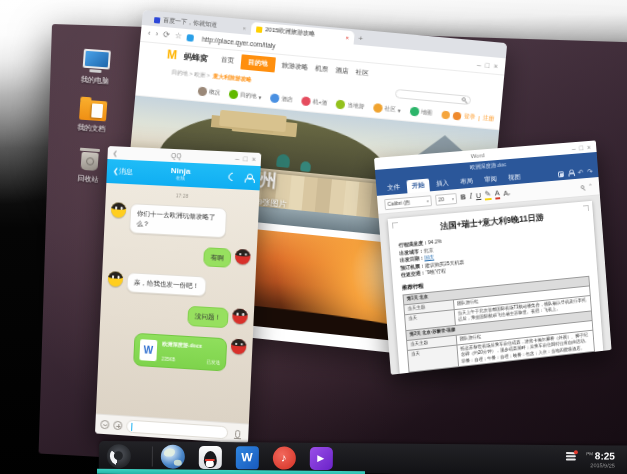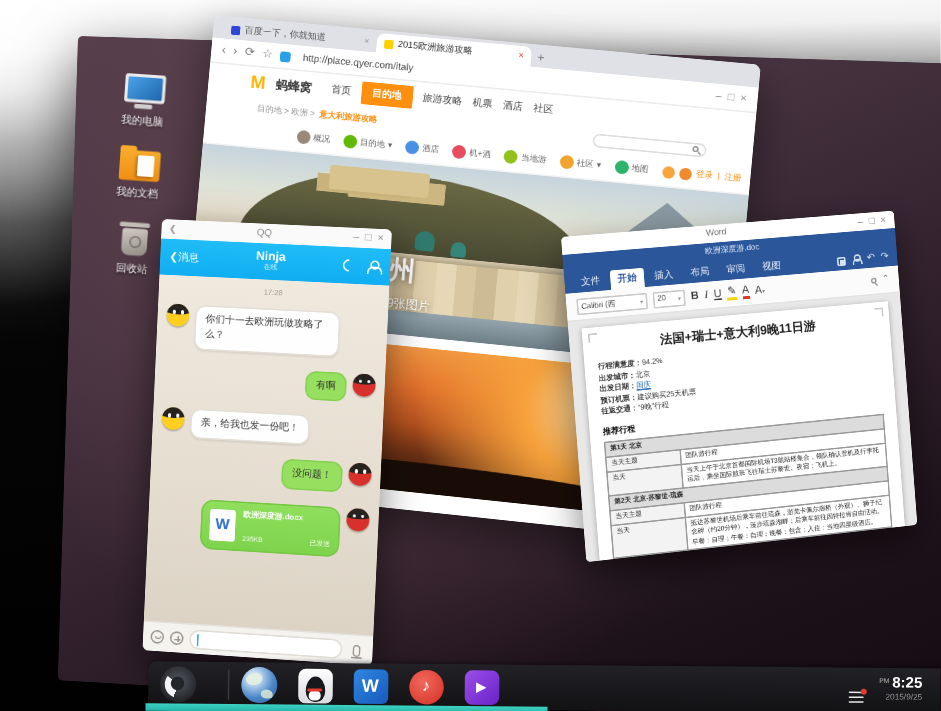--- a/index.html
+++ b/index.html
@@ -193,21 +193,21 @@
   .ic-globe{width:24px;height:24px;border-radius:50%;background:radial-gradient(circle at 35% 30%,#cfe3f5 0 14%,#4a86c8 58%,#2d5f9e);position:relative;overflow:hidden}
   .ic-globe::before{content:"";position:absolute;left:3px;top:4px;width:11px;height:8px;background:#e4efe0;border-radius:62% 40% 55% 45%;opacity:.9}
   .ic-globe::after{content:"";position:absolute;right:3px;bottom:3px;width:8px;height:6px;background:#d9e8d4;border-radius:50% 60% 40% 55%;opacity:.85}
   .ic-qqd{width:23px;height:23px;border-radius:5px;background:linear-gradient(#fdfdfd,#d9dbdf);display:flex;align-items:flex-end;justify-content:center;overflow:hidden}
   .penguin{width:13px;height:17px;background:#17181c;border-radius:50% 50% 45% 45%/58% 58% 42% 42%;position:relative;margin-bottom:1px}
   .penguin::before{content:"";position:absolute;left:2.5px;bottom:1px;width:8px;height:7px;background:#fff;border-radius:50% 50% 40% 40%}
   .penguin::after{content:"";position:absolute;left:1.5px;top:8px;width:10px;height:2.6px;background:#e33a30;border-radius:2px}
   .ic-wordd{width:23px;height:23px;border-radius:4px;background:linear-gradient(135deg,#2f86e0,#185abd);color:#fff;font-weight:bold;font-size:12px;display:flex;align-items:center;justify-content:center}
   .ic-music{width:23px;height:23px;border-radius:50%;background:radial-gradient(circle at 40% 35%,#f2685c,#d32f23);color:#fff;font-size:11px;display:flex;align-items:center;justify-content:center}
   .ic-video{width:23px;height:23px;border-radius:5px;background:linear-gradient(135deg,#9a4fe8,#6a22c8);color:#fff;font-size:9px;display:flex;align-items:center;justify-content:center}
-  .dock-right{margin-left:auto;display:flex;align-items:flex-end;gap:9px;padding-right:4px}
+  .dock-right{margin-left:auto;display:flex;align-items:flex-start;gap:9px;padding-right:4px}
   .ic-noti{width:11px;height:9px;position:relative}
   .ic-noti i{position:absolute;left:0;top:1px;width:10px;height:1.4px;background:#e8e8e8;border-radius:1px;box-shadow:0 3.2px 0 #e8e8e8,0 6.4px 0 #e8e8e8}
   .ic-noti::after{content:"";position:absolute;right:-1px;top:-1px;width:4px;height:4px;background:#e23a2e;border-radius:50%}
   .clock{display:flex;flex-direction:column;align-items:flex-end;line-height:1}
   .clock .row{display:flex;align-items:flex-start;gap:2px}
   .clock .mer{font-size:4.5px;color:#bbb;margin-top:1px}
   .clock .time{font-size:10px;color:#fff;font-weight:bold}
   .clock .date{font-size:5.5px;color:#9a9a9a;margin-top:2px}
   .teal{position:absolute;left:97px;top:470px;width:268px;height:5px;background:linear-gradient(#3ed2c2,#23b3a6);z-index:41;transform:rotate(.5deg)}
 </style>

